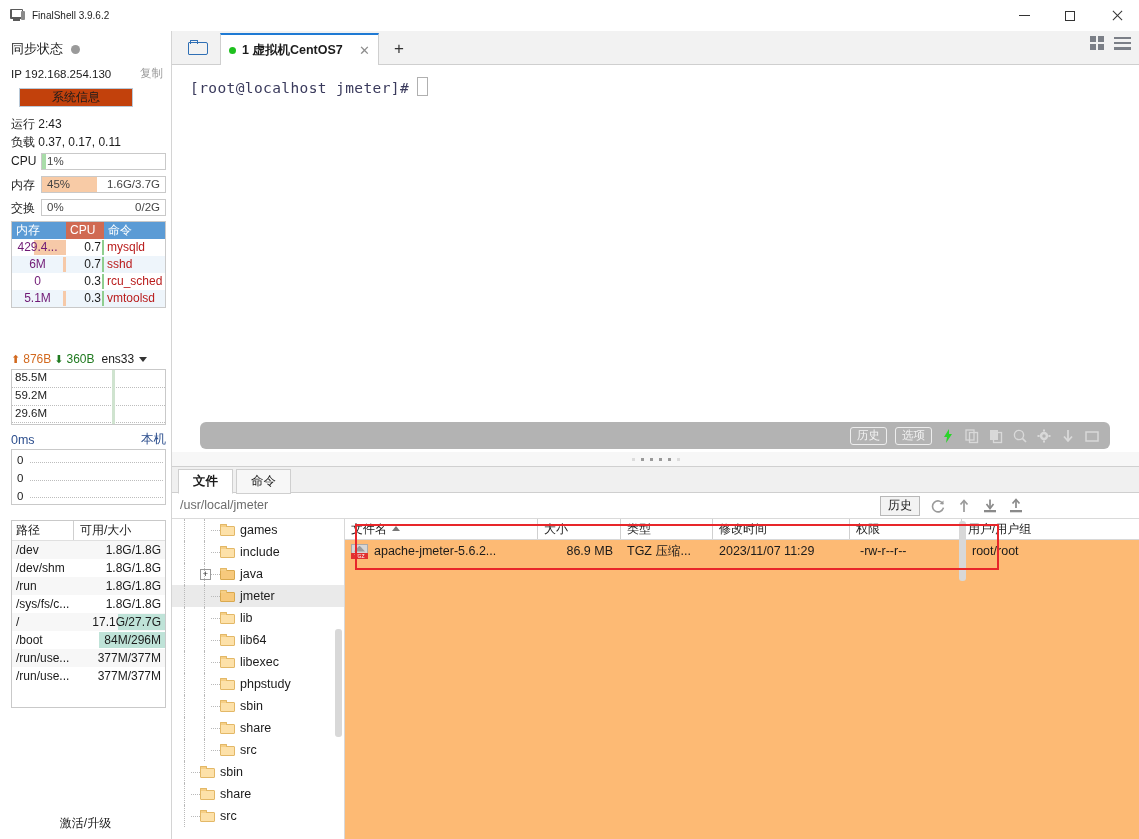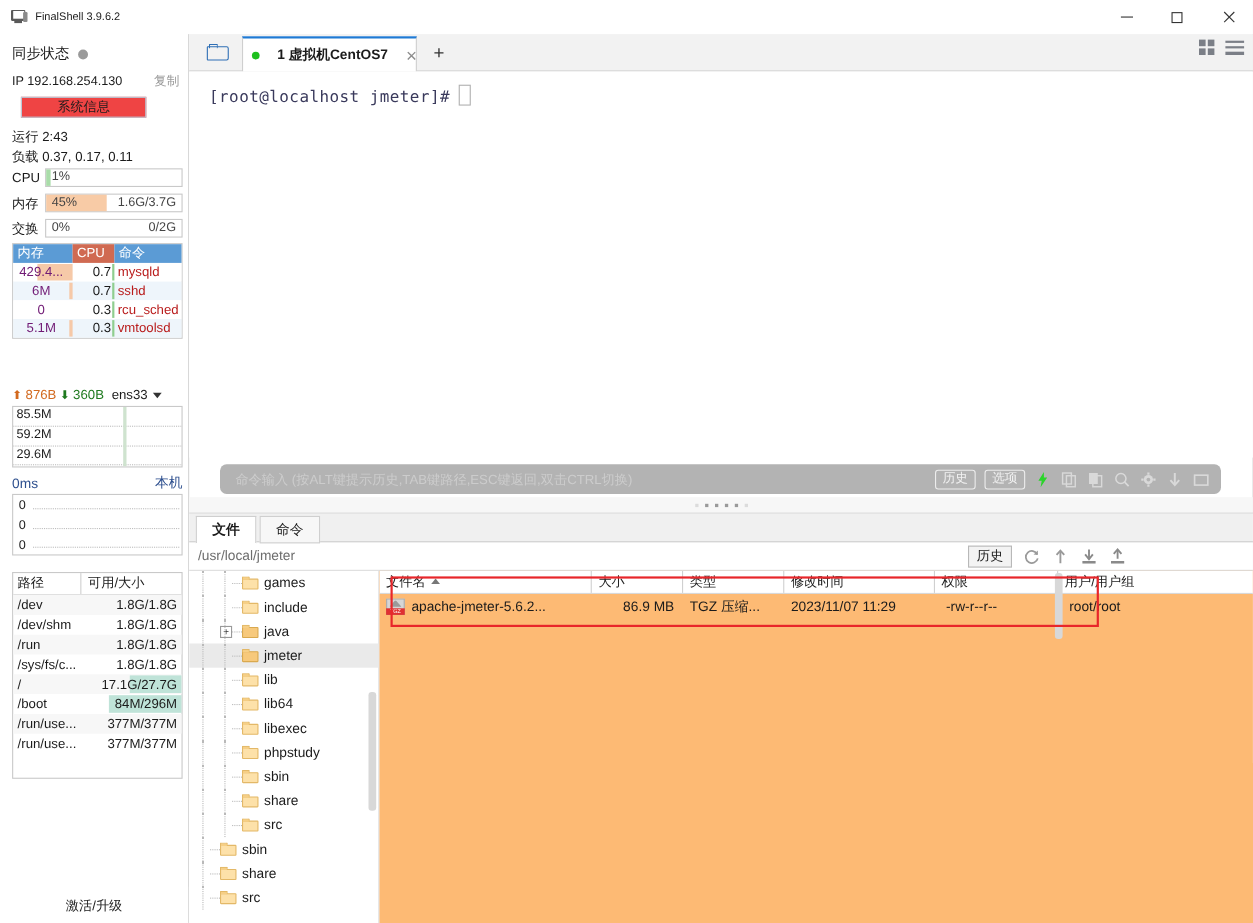--- a/index.html
+++ b/index.html
@@ -31,21 +31,21 @@
   .ico-x:after{transform:rotate(-45deg);}
 
   
   .sidebar{position:absolute;left:0;top:31px;width:172px;height:808px;background:#ffffff;border-right:1px solid #d4d4d4;box-sizing:border-box;}
   .sync-row{position:absolute;left:11px;top:9px;display:flex;align-items:center;gap:8px;}
   .sync-label{font-size:13px;color:#1b1b1b;}
   .sync-dot{width:9px;height:9px;border-radius:50%;background:#9a9a9a;}
   .ip-row{position:absolute;left:11px;top:35px;width:152px;display:flex;align-items:center;justify-content:space-between;}
   .ip-text{font-size:11.5px;color:#1b1b1b;}
   .copy-link{font-size:11.5px;color:#9a9a9a;}
-  .sysinfo-btn{position:absolute;left:19px;top:57px;width:114px;height:19px;background:#ef4444;border:1px solid #b9c9d8;box-sizing:border-box;
+  .sysinfo-btn{position:absolute;left:19px;top:57px;width:114px;height:19px;background:#c2410c;border:1px solid #b9c9d8;box-sizing:border-box;
     display:flex;align-items:center;justify-content:center;font-size:12px;color:#1b1b1b;}
 
   .stat-line{position:absolute;left:11px;font-size:12px;color:#1b1b1b;white-space:nowrap;}
 
   .meter-row{position:absolute;left:11px;width:155px;height:17px;}
   .meter-row .mlabel{position:absolute;left:0;top:1px;font-size:12px;color:#1b1b1b;}
   .meter{position:absolute;left:30px;top:0;width:125px;height:17px;border:1px solid #c9c9c9;box-sizing:border-box;background:#fff;}
   .meter .fill{position:absolute;left:0;top:0;height:100%;}
   .meter .pct{position:absolute;left:5px;top:1px;font-size:11.5px;color:#444;}
   .meter .amt{position:absolute;right:5px;top:1px;font-size:11.5px;color:#444;}
@@ -97,21 +97,21 @@
 
   .activate{position:absolute;left:0;top:775px;width:171px;height:34px;display:flex;align-items:center;justify-content:center;font-size:12px;color:#1b1b1b;background:#ffffff;}
 
   
   .tabbar{position:absolute;left:172px;top:31px;width:967px;height:34px;background:#f2f2f2;border-bottom:1px solid #cfcfcf;box-sizing:border-box;}
   .folder-btn{position:absolute;left:10px;top:4px;width:34px;height:26px;display:flex;align-items:center;justify-content:center;}
   .folder-ico{width:22px;height:16px;position:relative;}
   .folder-ico:before{content:"";position:absolute;left:0;top:2px;width:20px;height:13px;border:1.6px solid #2f6fb5;border-radius:1px 2px 2px 1px;box-sizing:border-box;}
   .folder-ico:after{content:"";position:absolute;left:2px;top:0px;width:8px;height:4px;border:1.6px solid #2f6fb5;border-bottom:none;box-sizing:border-box;border-radius:1px 1px 0 0;}
   .tab{position:absolute;left:48px;top:2px;width:159px;height:32px;background:#ffffff;border:1px solid #cfcfcf;border-bottom:none;border-top:2px solid #1f7ad4;box-sizing:border-box;
-       display:flex;align-items:center;gap:16px;padding:0 8px;}
+       display:flex;align-items:center;gap:6px;padding:0 8px;}
   .tab-dot{width:7px;height:7px;border-radius:50%;background:#1ec01e;flex:0 0 auto;}
   .tab-label{font-size:12.5px;font-weight:bold;color:#1b1b1b;white-space:nowrap;}
   .tab-close{margin-left:auto;color:#8d8d8d;font-size:13px;line-height:1;}
   .addtab{position:absolute;left:215px;top:6px;width:24px;height:24px;display:flex;align-items:center;justify-content:center;color:#333;font-size:17px;}
   .tb-right{position:absolute;right:8px;top:5px;display:flex;align-items:center;gap:9px;}
   .grid-ico{width:15px;height:14px;display:grid;grid-template-columns:6px 6px;grid-template-rows:6px 6px;gap:2px;}
   .grid-ico i{background:#7b7f87;display:block;}
   .list-ico{width:17px;height:13px;display:flex;flex-direction:column;justify-content:space-between;}
   .list-ico i{height:2.6px;background:#7b7f87;display:block;}
 
@@ -363,21 +363,20 @@
           <i></i>
         </span>
     </div>
   </div>
 
   <div class="terminal">
     <div class="term-line"><span>[root@localhost jmeter]#</span><span class="term-cursor"></span></div>
   </div>
 
   <div class="cmdbar">
-    <span class="cmd-ph">命令输入 (按ALT键提示历史,TAB键路径,ESC键返回,双击CTRL切换)</span>
     <div class="cmd-tools">
       <span class="pill">历史</span>
       <span class="pill">选项</span>
       <span class="ci">
         <svg viewBox="0 0 16 16" width="16" height="16">
             <path d="M9 1 L4 9 h3 l-1 6 l6 -9 h-3 z" fill="#2ad42a"></path>
           </svg>
       </span>
       <span class="ci">
         <svg viewBox="0 0 16 16" width="16" height="16">

